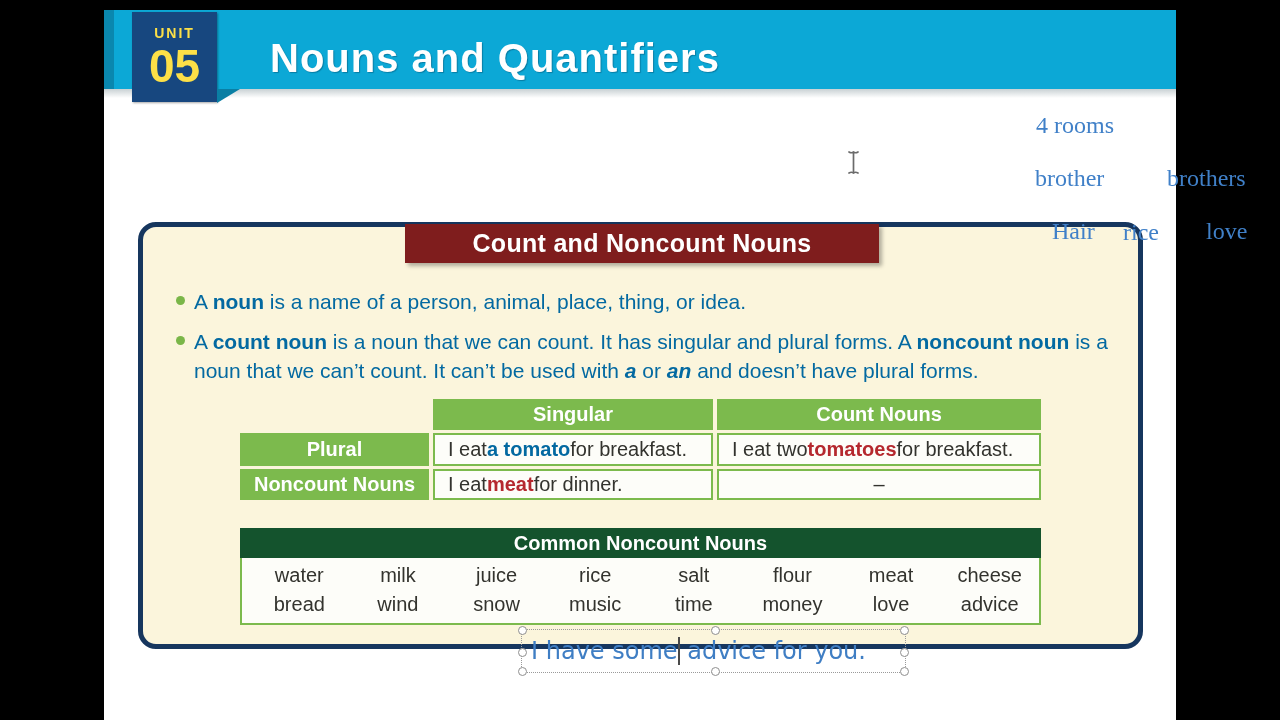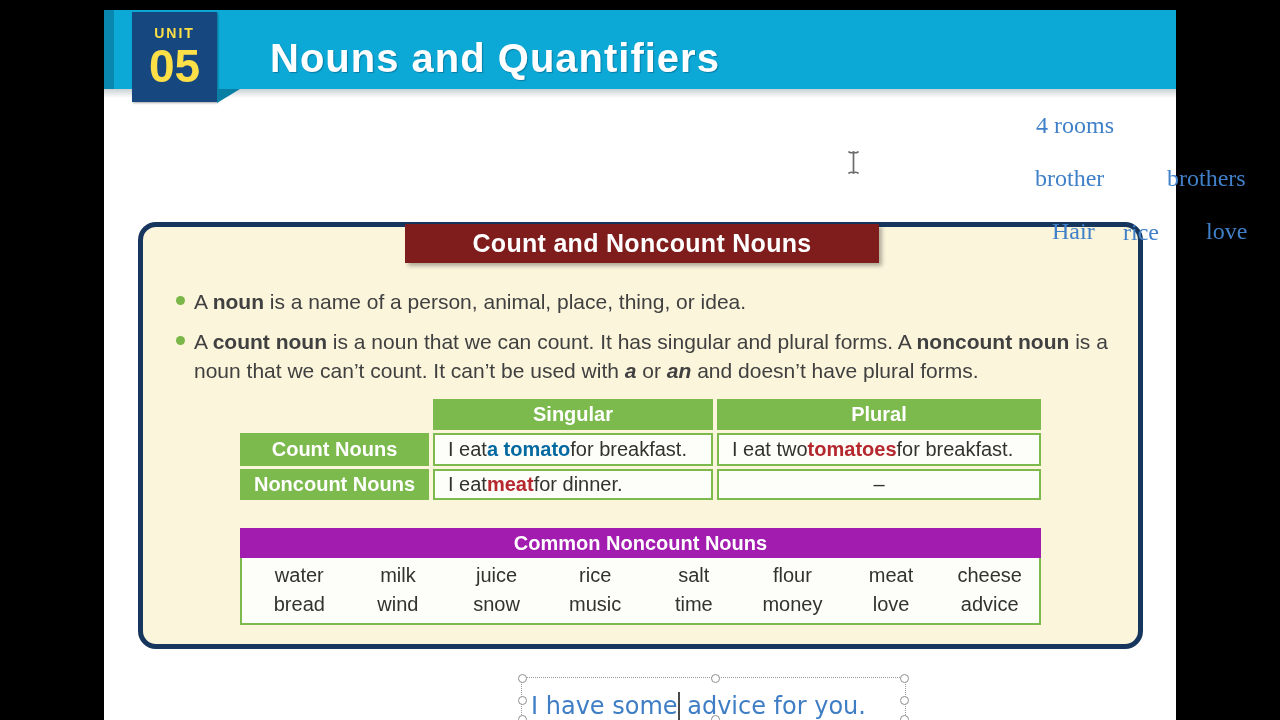--- a/index.html
+++ b/index.html
@@ -23,44 +23,44 @@
   
   .anno{position:absolute;color:#4080C8;font-family:Liberation Serif, serif;font-size:24px;white-space:nowrap;}
   
   .ibeam{position:absolute;left:847px;top:150px;}
   
   .card{position:absolute;left:34px;top:212px;width:995px;height:417px;background:#FBF5DC;
         border:5px solid #16365E;border-radius:18px;}
   .banner{position:absolute;left:301px;top:214px;width:474px;height:39px;background:#7f1d1d;
           color:#fff;font-size:25px;font-weight:bold;text-align:center;line-height:39px;
           box-shadow:3px 3px 4px rgba(0,0,0,0.3);letter-spacing:0.3px;}
-  .bullets{position:absolute;left:72px;top:277px;width:935px;color:#404040;}
+  .bullets{position:absolute;left:72px;top:277px;width:935px;color:#0369a1;}
   .bullet-row{display:flex;margin-bottom:11px;}
   .bullet-dot{flex:0 0 9px;width:9px;height:9px;border-radius:50%;background:#7AB648;margin:9px 9px 0 0;}
   .bullet-text{font-size:21px;line-height:29px;}
   
   .tbl1{position:absolute;left:136px;top:389px;width:801px;display:grid;
         grid-template-columns:189px 280px 324px;grid-template-rows:31px 33px 31px;
         column-gap:4px;row-gap:3px;}
   .cell-empty{background:transparent;}
   .cell-green{background:#7CBA4D;color:#fff;font-weight:bold;font-size:20px;
               display:flex;align-items:center;justify-content:center;}
   .cell-white{background:#FDFDF9;border:2px solid #7CBA4D;font-size:20px;color:#33332E;
               display:flex;align-items:center;padding-left:13px;white-space:nowrap;overflow:hidden;}
   .cell-center{justify-content:center;padding-left:0;}
   
   .tbl2{position:absolute;left:136px;top:518px;width:801px;}
-  .tbl2-head{height:30px;background:#a21caf;color:#fff;font-weight:bold;font-size:20px;
+  .tbl2-head{height:30px;background:#14532d;color:#fff;font-weight:bold;font-size:20px;
              display:flex;align-items:center;justify-content:center;}
   .tbl2-body{background:#FDFDF9;border:2px solid #7CBA4D;border-top:none;padding:3px 0 4px 8px;
              display:grid;grid-template-columns:repeat(8,1fr);grid-auto-rows:29px;}
   .tbl2-word{font-size:20px;color:#33332E;display:flex;align-items:center;justify-content:center;}
   
-  .textbox{position:absolute;left:417px;top:667px;width:385px;height:44px;
-           border:1px dotted #9a9a9a;display:flex;align-items:flex-end;padding-left:9px;box-sizing:border-box;}
+  .textbox{position:absolute;left:417px;top:619px;width:385px;height:44px;
+           border:1px dotted #9a9a9a;display:flex;align-items:center;padding-left:9px;box-sizing:border-box;}
   .textbox-text{font-family:"DejaVu Sans",sans-serif;font-size:24px;color:#3F7EC4;white-space:pre;}
   .caret{display:inline-block;width:2px;height:28px;background:#4a4a4a;vertical-align:-6px;}
   .handle{position:absolute;width:7px;height:7px;border:1px solid #8f8f8f;background:#fff;border-radius:50%;}
 </style>
 </head>
 <body>
 
 <div id="screen">
 
   <div id="content">
@@ -85,23 +85,23 @@
       </div>
       <div class="bullet-row">
         <div class="bullet-dot"></div>
         <div class="bullet-text"><span>A </span><span style="font-weight: bold;">count noun</span><span> is a noun that we can count. It has singular and plural forms. A </span><span style="font-weight: bold;">noncount noun</span><span> is a noun that we can’t count. It can’t be used with </span><span style="font-weight: bold; font-style: italic;">a</span><span> or </span><span style="font-weight: bold; font-style: italic;">an</span><span> and doesn’t have plural forms.</span></div>
       </div>
     </div>
 
     <div class="tbl1">
       <div class="cell-empty"></div>
       <div class="cell-green">Singular</div>
+      <div class="cell-green">Count Nouns</div>
+
       <div class="cell-green">Plural</div>
-
-      <div class="cell-green">Count Nouns</div>
       <div class="cell-white">
           <span>I eat </span>
           <span style="font-weight: bold; color: #0369a1;">a tomato</span>
           <span> for breakfast.</span>
         </div>
       <div class="cell-white">
           <span>I eat two </span>
           <span style="font-weight: bold; color: rgb(181, 40, 46);">tomatoes</span>
           <span> for breakfast.</span>
         </div>

